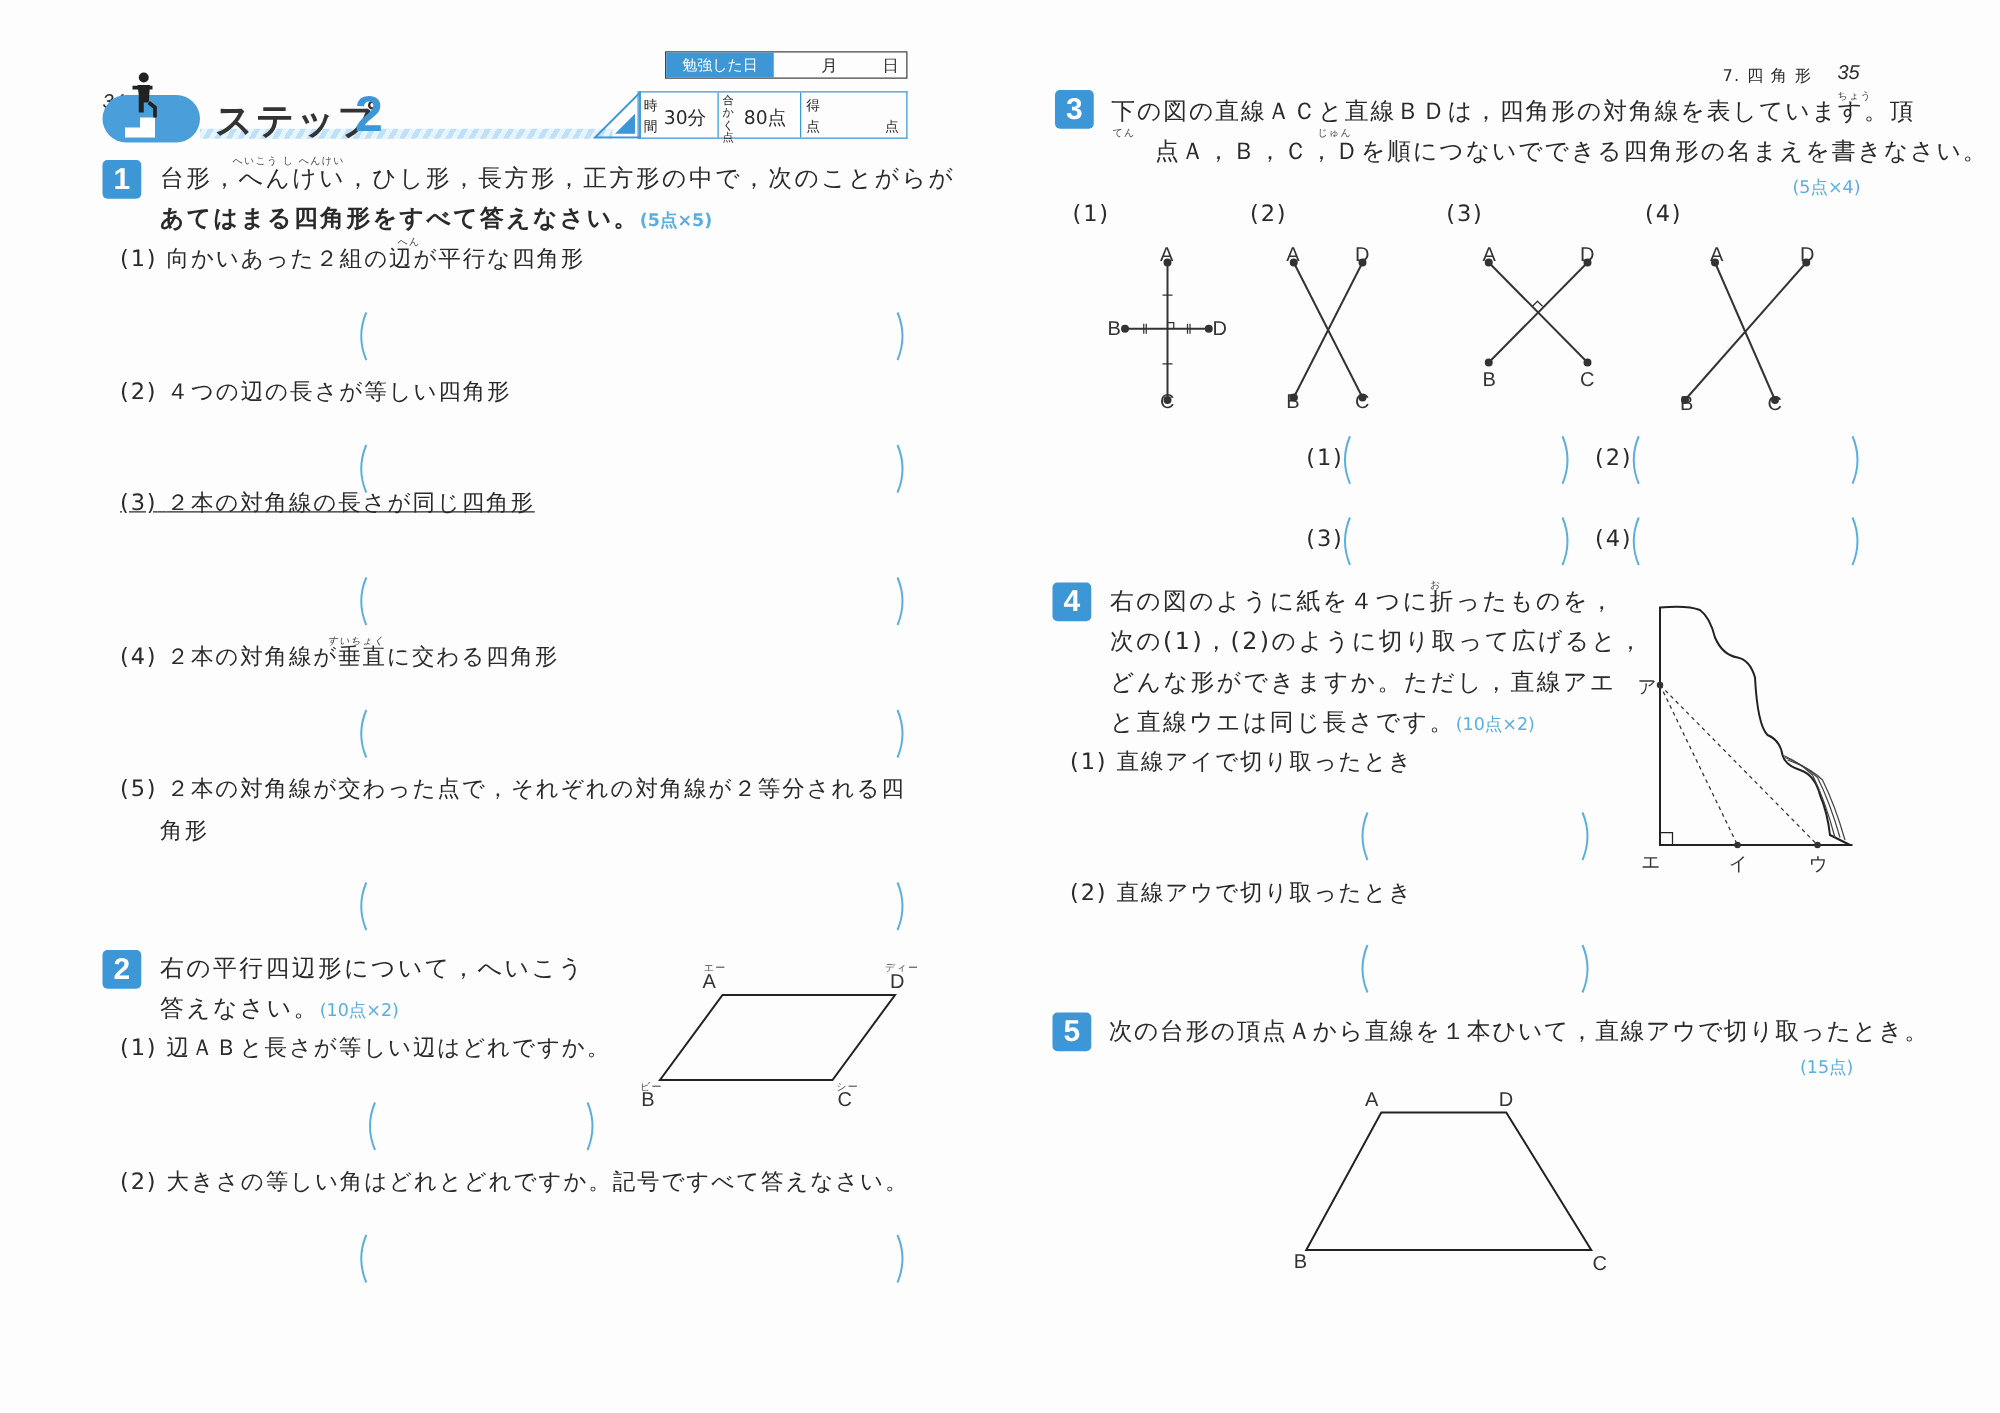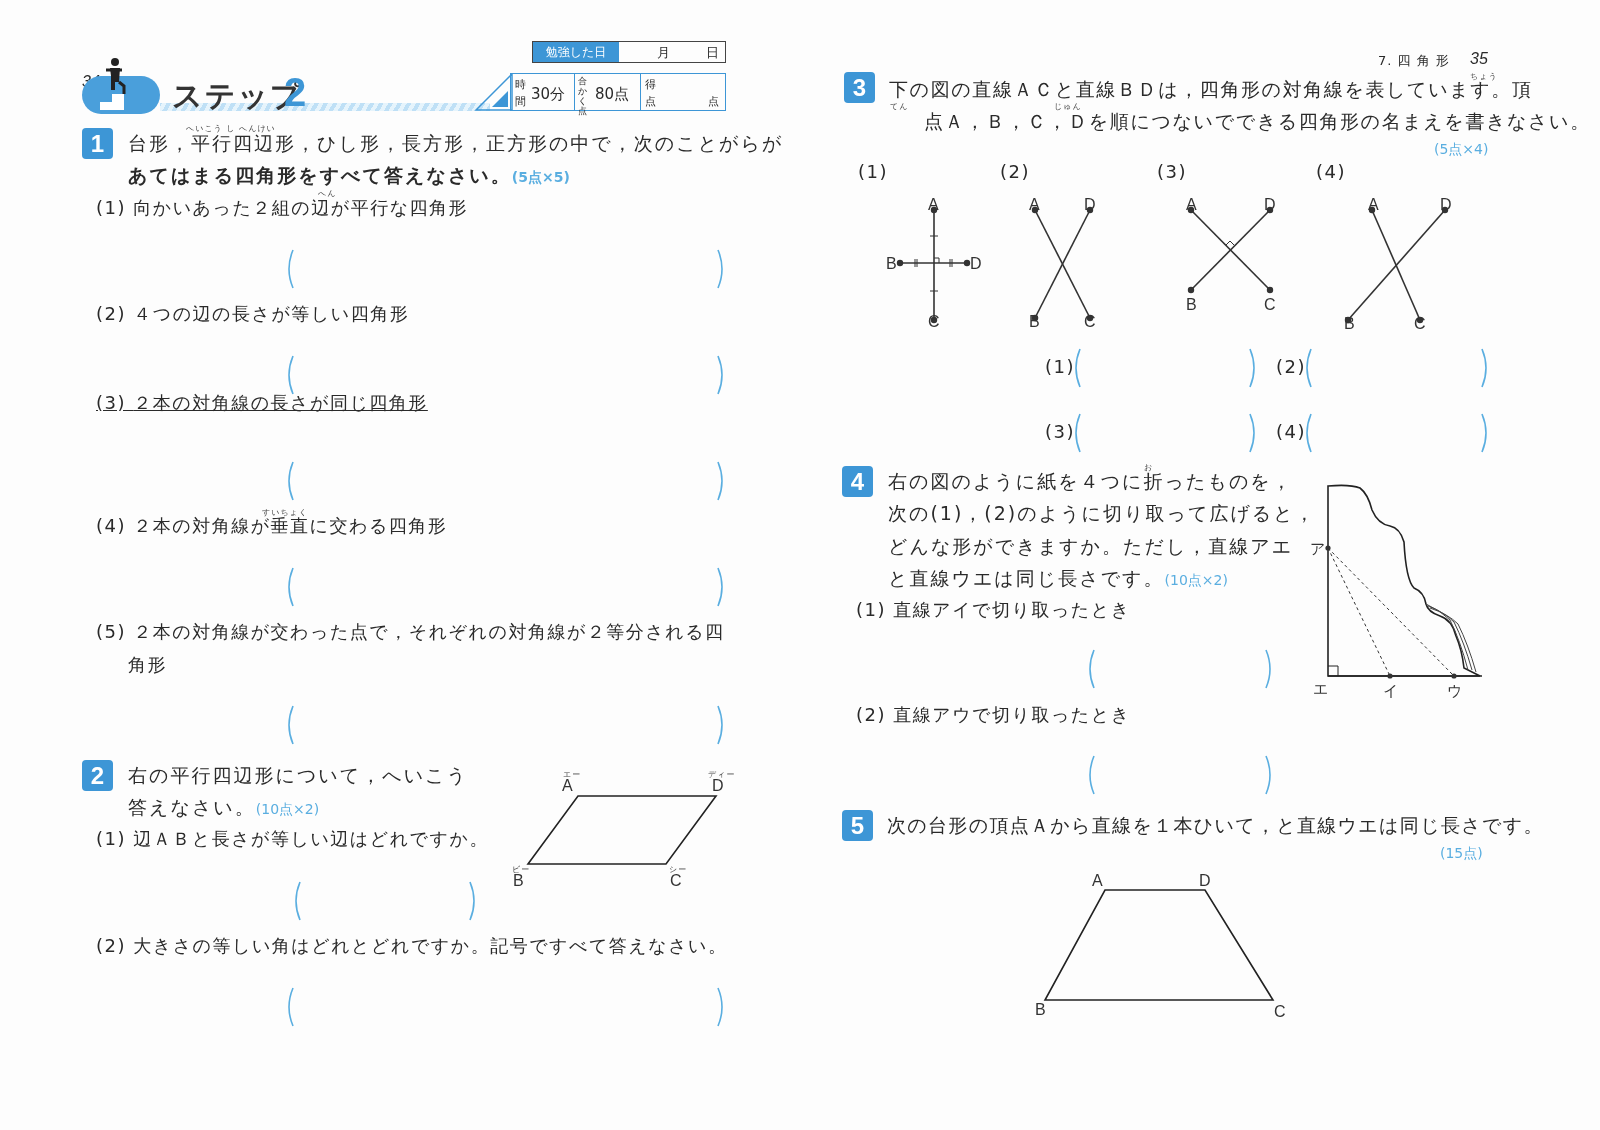--- a/index.html
+++ b/index.html
@@ -78,21 +78,21 @@
     <div class="c" style="flex:1;">
       <span style="position:absolute; left:4px; top:3px; font-size:11px;">得</span>
       <span style="position:absolute; left:4px; top:20px; font-size:11px;">点</span>
       <span style="position:absolute; right:6px; top:20px; font-size:11px;">点</span>
     </div>
   </div>
 
   <div>
     <div class="qbadge" style="left:82px; top:128px;">1</div>
     <div class="ruby" style="left:186px; top:123px;">へいこう し へんけい</div>
-    <div class="abs txt" style="left:128px; top:134px;">台形，平行四辺形，ひし形，長方形，正方形の中で，次のことがらが</div>
+    <div class="abs txt" style="left:128px; top:134px;">台形，へんけい，ひし形，長方形，正方形の中で，次のことがらが</div>
     <div class="abs txt" style="left:128px; top:166px;font-weight:bold;">
       <span>あてはまる四角形をすべて答えなさい。</span><span class="pts">(5点×5)</span>
     </div>
 
     <div class="ruby" style="left:306px; top:188px;margin-left:12px;">へん</div>
     <div class="abs sub" style="left:96px; top:199px;">
       <span>(1)</span> <span>向かいあった２組の辺が平行な四角形</span>
     </div>
     <div class="paren" style="left:283px; top:248px;">
         <svg viewBox="0 0 14 42">
@@ -126,21 +126,21 @@
         <svg viewBox="0 0 14 42">
           <path d="M10,2 Q2,21 10,40" fill="none" stroke="#5aaee0" stroke-width="1.6"></path>
         </svg>
       </div>
     <div class="paren" style="left:714px; top:460px;">
         <svg viewBox="0 0 14 42">
           <path d="M4,2 Q12,21 4,40" fill="none" stroke="#5aaee0" stroke-width="1.6"></path>
         </svg>
       </div>
 
-    <div class="ruby" style="left:262px; top:507px;">すいちょく</div>
+    <div class="ruby" style="left:262px; top:507px;font-style:italic;">すいちょく</div>
     <div class="abs sub" style="left:96px; top:517px;">
       <span>(4)</span> <span>２本の対角線が垂直に交わる四角形</span>
     </div>
     <div class="paren" style="left:283px; top:566px;">
         <svg viewBox="0 0 14 42">
           <path d="M10,2 Q2,21 10,40" fill="none" stroke="#5aaee0" stroke-width="1.6"></path>
         </svg>
       </div>
     <div class="paren" style="left:714px; top:566px;">
         <svg viewBox="0 0 14 42">
@@ -387,21 +387,21 @@
         <circle cx="154" cy="196" r="2.6" fill="#333"></circle>
     </svg>
     <div class="kana-label" style="left:1310px; top:540px;">ア</div>
     <div class="kana-label" style="left:1313px; top:680px;">エ</div>
     <div class="kana-label" style="left:1383px; top:682px;">イ</div>
     <div class="kana-label" style="left:1447px; top:682px;">ウ</div>
   </div>
 
   <div>
     <div class="qbadge" style="left:842px; top:810px;">5</div>
-    <div class="abs txt" style="left:887px; top:816px; letter-spacing:1.3px;">次の台形の頂点Ａから直線を１本ひいて，と直線ウエは同じ長さです。</div>
+    <div class="abs txt" style="left:887px; top:816px; letter-spacing:1.3px;">次の台形の頂点Ａから直線を１本ひいて，直線アウで切り取ったとき。</div>
     <div class="abs pts" style="left:1440px; top:845px;">(15点)</div>
 
     <svg class="abs" style="left:1030px; top:880px;" width="260" height="130" viewBox="0 0 260 130">
       <polygon points="75,10 175,10 243,120 15,120" fill="none" stroke="#222" stroke-width="1.6"></polygon>
     </svg>
     <div class="label" style="left:1092px; top:872px;">A</div>
     <div class="label" style="left:1199px; top:872px;">D</div>
     <div class="label" style="left:1035px; top:1001px;">B</div>
     <div class="label" style="left:1274px; top:1003px;">C</div>
   </div>

